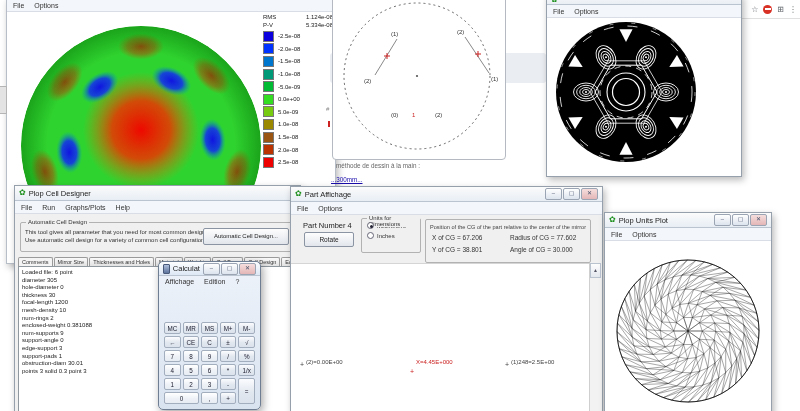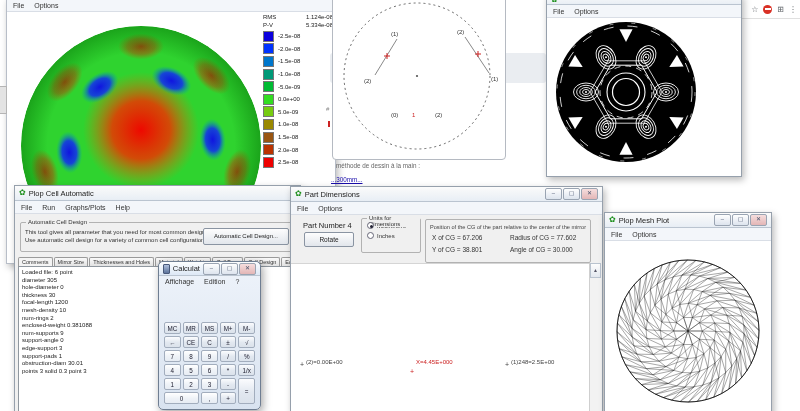--- a/index.html
+++ b/index.html
@@ -302,21 +302,21 @@
           <path d="M122.30127018922192 99.00000000000003L129.96807064562168 111.03047089442582L136.55336383148386 99.6244085137754Z" fill="#fff"></path>
   <circle cx="79" cy="74" r="66" fill="none" stroke="#fff" stroke-width="1" stroke-dasharray="10,14" opacity="0.8"></circle>
   <circle cx="79" cy="74" r="69" fill="none" stroke="#fff" stroke-width="0.8" stroke-dasharray="4,18" opacity="0.7"></circle>
         </svg>
     </div>
   </section>
 
   <section class="win" id="winD">
     <div class="titlebar">
       <span class="plopicon">✿</span>
-      <span class="title">Plop Cell Automatic</span>
+      <span class="title">Plop Cell Designer</span>
     </div>
     <div class="menubar">
         <span class="mitem">File</span>
         <span class="mitem">Run</span>
         <span class="mitem">Graphs/Plots</span>
         <span class="mitem">Help</span>
       </div>
     <div class="groupbox" id="autoGroup">
       <span class="grouptitle">Automatic Cell Design</span>
       <div class="glines">
@@ -349,21 +349,21 @@
         <div>edge-support 3</div>
         <div>support-pads 1</div>
         <div>obstruction-diam 30.01</div>
         <div>points 3 solid 0.3 point 3</div>
       </div>
   </section>
 
   <section class="win" id="winE">
     <div class="titlebar">
       <span class="plopicon">✿</span>
-      <span class="title">Part Dimensions</span>
+      <span class="title">Part Affichage</span>
       <span class="wbtns">
           <span class="wbtn">–</span>
           <span class="wbtn">▢</span>
           <span class="wbtn close">✕</span>
         </span>
     </div>
     <div class="menubar">
         <span class="mitem">File</span>
         <span class="mitem">Options</span>
       </div>
@@ -449,21 +449,21 @@
         <div class="ckey tall">=</div>
         <div class="ckey num wide">0</div>
         <div class="ckey num">,</div>
         <div class="ckey">+</div>
       </div>
   </section>
 
   <section class="win" id="winG">
     <div class="titlebar">
       <span class="plopicon">✿</span>
-      <span class="title">Plop Mesh Plot</span>
+      <span class="title">Plop Units Plot</span>
       <span class="wbtns">
           <span class="wbtn">–</span>
           <span class="wbtn">▢</span>
           <span class="wbtn close">✕</span>
         </span>
     </div>
     <div class="menubar">
         <span class="mitem">File</span>
         <span class="mitem">Options</span>
       </div>

